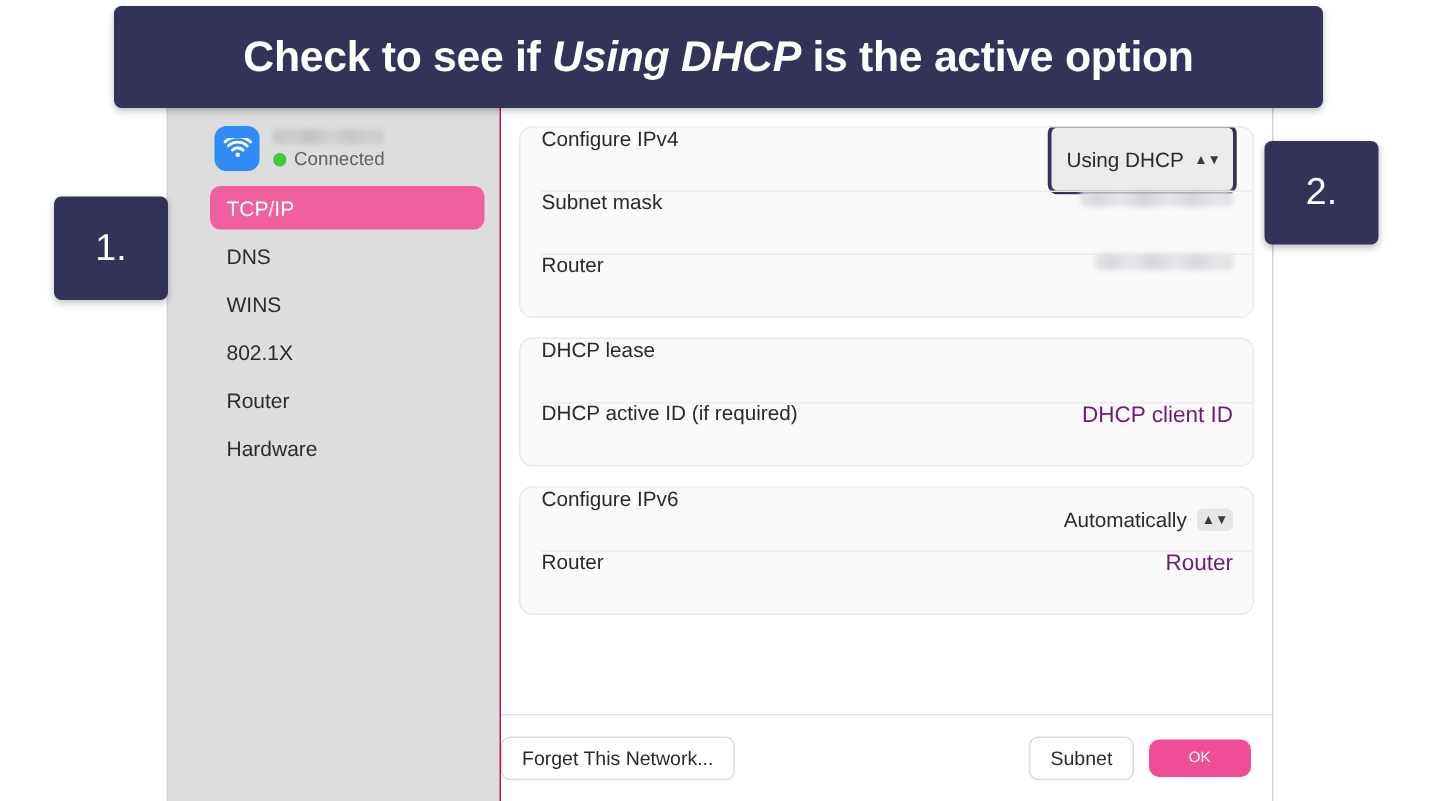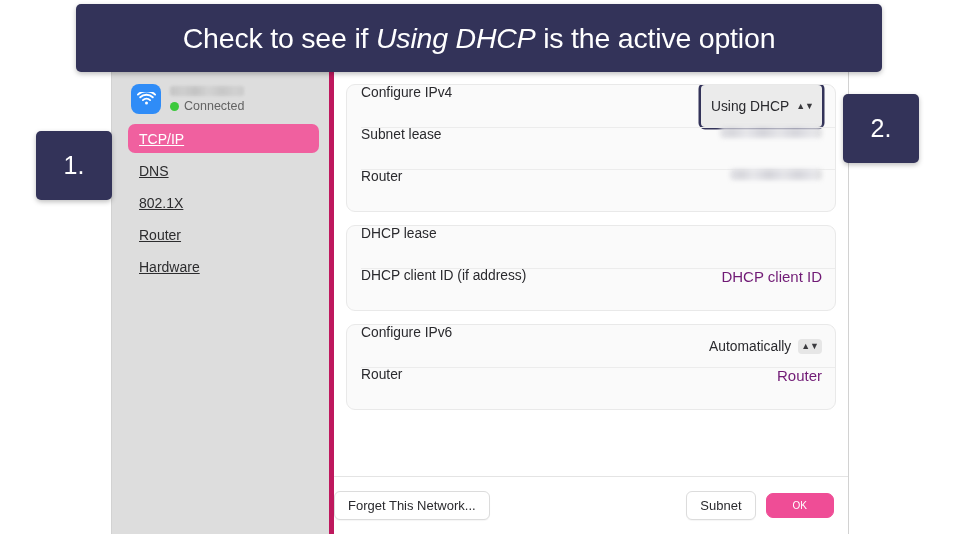--- a/index.html
+++ b/index.html
@@ -26,21 +26,21 @@
     border-radius: 5px;
     box-shadow: 0 2px 5px rgba(0,0,0,0.25);
     display: flex;
     align-items: center;
     justify-content: center;
     z-index: 40;
   }
   .banner-text {
     color: #ffffff;
     font-size: 28.5px;
-    font-weight: 400;
+    font-weight: 700;
     letter-spacing: -0.2px;
     white-space: nowrap;
   }
   .banner-text .em {
     font-style: italic;
   }
 
   
   .badge {
     position: absolute;
@@ -78,22 +78,22 @@
     display: flex;
     overflow: hidden;
     box-shadow: 0 0 0 1px #d2d2d2;
   }
 
   
   .sidebar {
     width: 222px;
     flex: 0 0 222px;
     background: #dddddd;
-    border-right: 5px solid #be185d;
-    padding: 14px 10px 0 16px;
+    border-right: 1px solid #be185d;
+    padding: 14px 10px 0 28px;
     box-sizing: border-box;
   }
   .network-head {
     display: flex;
     align-items: center;
     gap: 9px;
     padding: 2px 0 10px 3px;
   }
   .wifi-tile {
     width: 30px;
@@ -139,21 +139,20 @@
 
   .side-item {
     height: 29px;
     display: flex;
     align-items: center;
     padding: 0 0 0 11px;
     border-radius: 7px;
     font-size: 14px;
     color: #2c2c2e;
     margin-bottom: 3px;
-    text-decoration: underline;
   }
   .side-item.selected {
     background: #f0609f;
     color: #ffffff;
   }
 
   
   .main {
     flex: 1 1 auto;
     display: flex;
@@ -317,20 +316,23 @@
       </div>
     </div>
 
     <div class="side-item selected">
       <span>TCP/IP</span>
     </div>
     <div class="side-item">
       <span>DNS</span>
     </div>
     <div class="side-item">
+      <span>WINS</span>
+    </div>
+    <div class="side-item">
       <span>802.1X</span>
     </div>
     <div class="side-item">
       <span>Router</span>
     </div>
     <div class="side-item">
       <span>Hardware</span>
     </div>
   </div>
 
@@ -339,35 +341,35 @@
 
       <div class="card">
         <div class="row">
           <span class="row-label">Configure IPv4</span>
           <span class="popup boxed highlight">
             <span>Using DHCP</span>
             <span class="stepper">▲▼</span>
           </span>
         </div>
         <div class="row">
-          <span class="row-label">Subnet lease</span>
+          <span class="row-label">Subnet mask</span>
           <span class="redacted" id="redacted-subnet"></span>
         </div>
         <div class="row">
           <span class="row-label">Router</span>
           <span class="redacted" id="redacted-router"></span>
         </div>
       </div>
 
       <div class="card">
         <div class="row">
           <span class="row-label">DHCP lease</span>
         </div>
         <div class="row">
-          <span class="row-label">DHCP client ID (if address)</span>
+          <span class="row-label">DHCP active ID (if required)</span>
           <span class="row-value">DHCP client ID</span>
         </div>
       </div>
 
       <div class="card">
         <div class="row">
           <span class="row-label">Configure IPv6</span>
           <span class="popup">
             <span>Automatically</span>
             <span class="stepper chip">▲▼</span>

